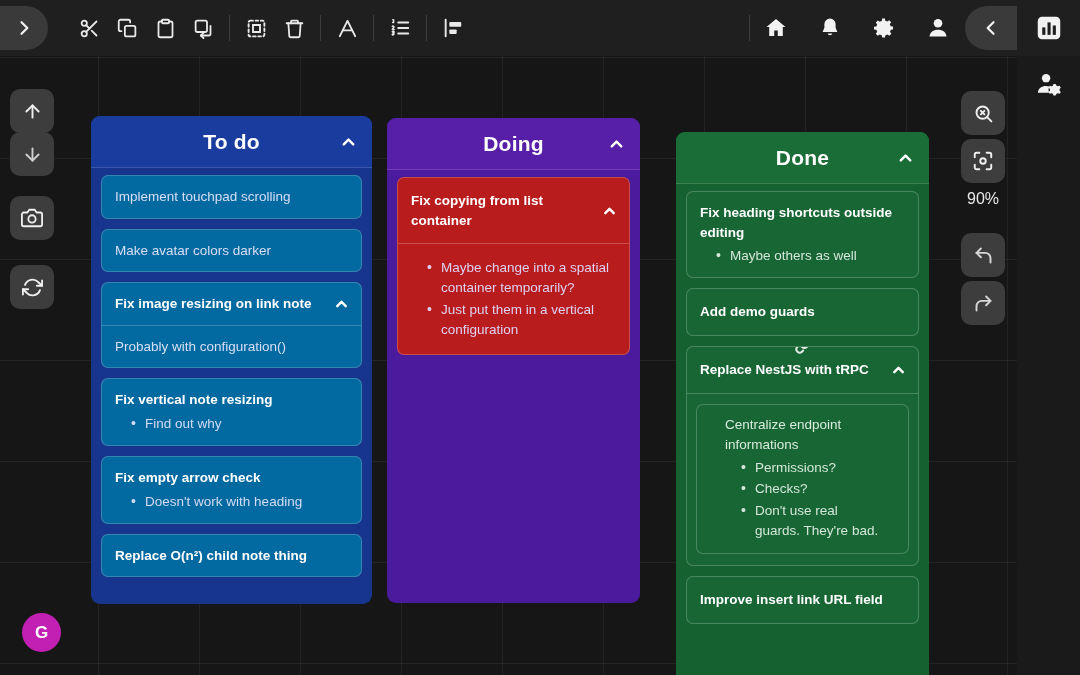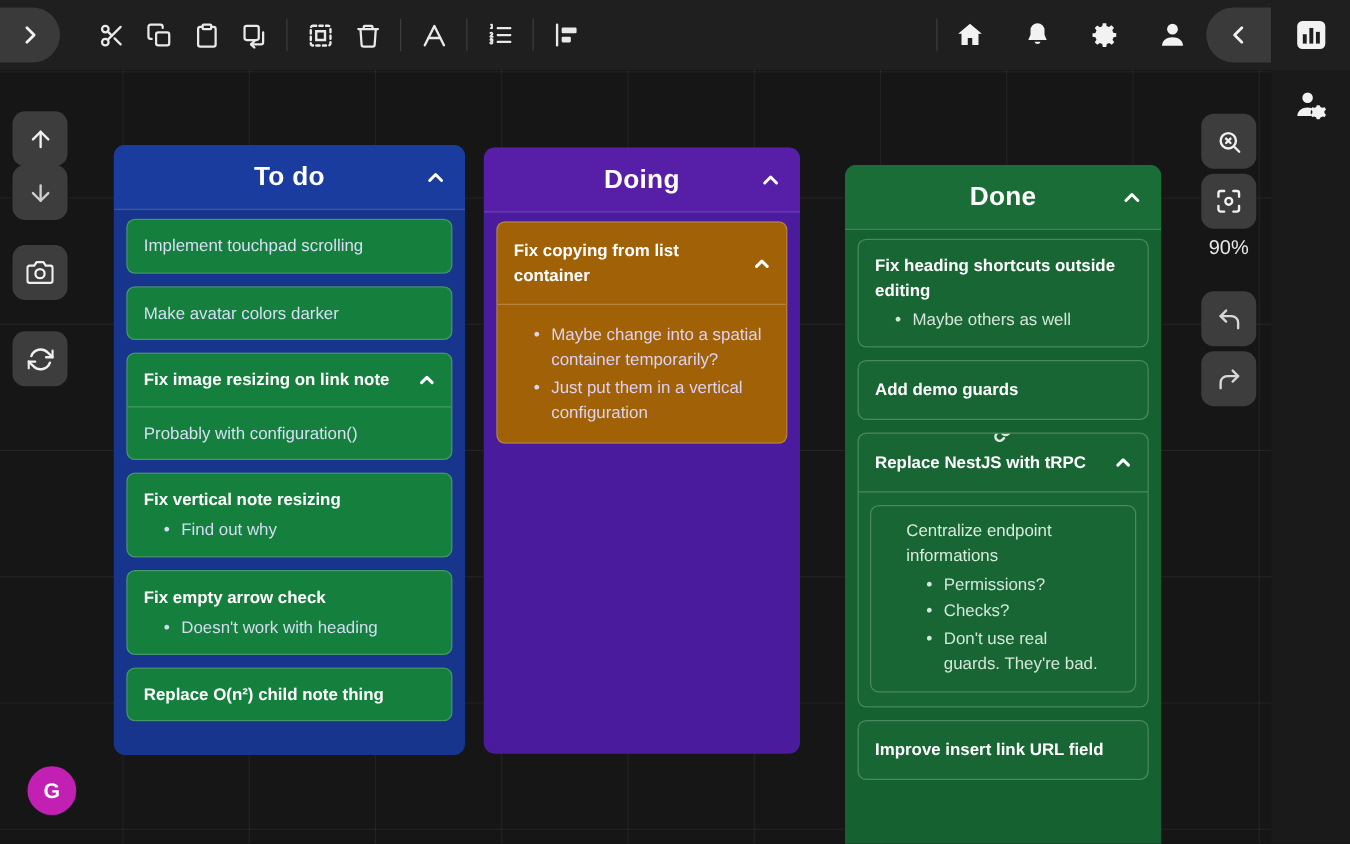--- a/index.html
+++ b/index.html
@@ -163,35 +163,35 @@
   }
 
   
   #col-todo { left: 91px; top: 116px; width: 281px; height: 488px;
               background: #17358c; }
   #col-todo .col-head { background: #1a3c9e; }
   #col-todo .col-head::after {
     content: ""; position: absolute; left: 0; right: 0; bottom: 0;
     height: 1px; background: rgba(255,255,255,0.14);
   }
-  #col-todo .card { background: #15803d; border: 1px solid rgba(255,255,255,0.20); }
+  #col-todo .card { background: #0369a1; border: 1px solid rgba(255,255,255,0.20); }
   #col-todo .card-head.plain { color: #d7dff5; }
   #col-todo .card-divider { background: rgba(255,255,255,0.20); }
   #col-todo ul.bullets li { color: #d3dcf3; }
   #col-todo ul.bullets li::before { color: #d3dcf3; }
 
   
   #col-doing { left: 387px; top: 118px; width: 253px; height: 485px;
                background: #4a1b9c; }
   #col-doing .col-head { background: #571fa8; }
   #col-doing .col-head::after {
     content: ""; position: absolute; left: 0; right: 0; bottom: 0;
     height: 1px; background: rgba(255,255,255,0.14);
   }
-  #col-doing .card { background: #a16207; border: 1px solid rgba(255,255,255,0.22); }
+  #col-doing .card { background: #b91c1c; border: 1px solid rgba(255,255,255,0.22); }
   #col-doing .card-divider { background: rgba(255,255,255,0.22); }
   #col-doing ul.bullets li { color: #ddd2f4; }
   #col-doing ul.bullets li::before { color: #ddd2f4; }
 
   
   #col-done { left: 676px; top: 132px; width: 253px; height: 555px;
               background: #15612f; }
   #col-done .col-head { background: #1b6d37; }
   #col-done .col-head::after {
     content: ""; position: absolute; left: 0; right: 0; bottom: 0;

